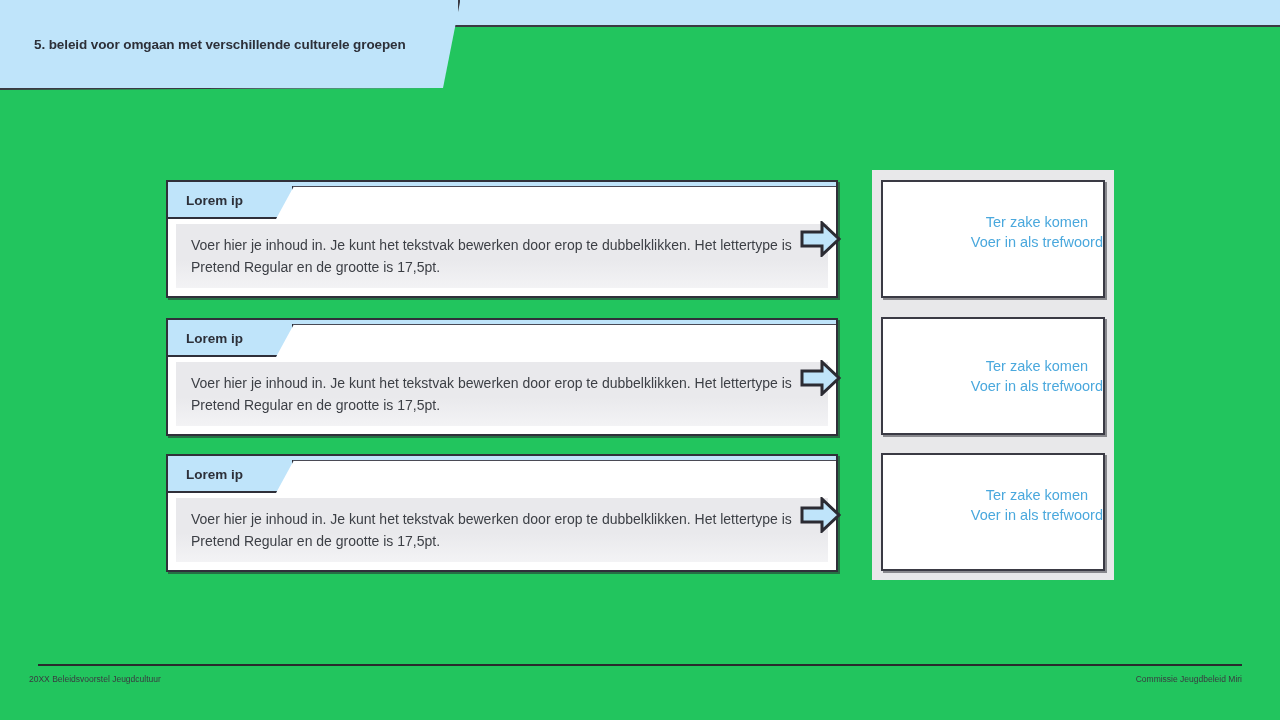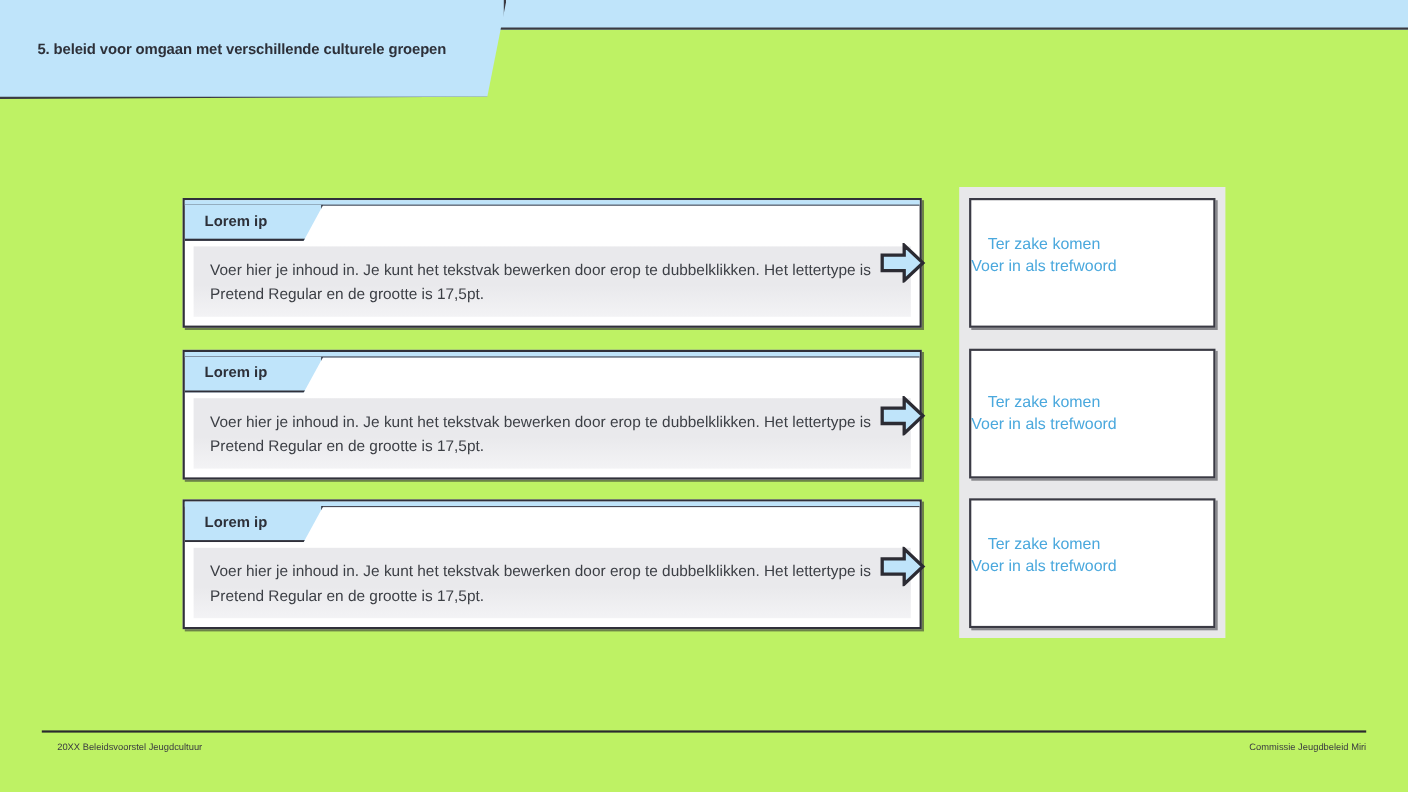--- a/index.html
+++ b/index.html
@@ -9,21 +9,21 @@
     height: 720px;
     overflow: hidden;
     background: #ffffff;
     font-family: "Liberation Sans", sans-serif;
   }
 
   #slide {
     position: relative;
     width: 1280px;
     height: 720px;
-    background: #bef264;
+    background: #22c55e;
   }
 
   
   .header-strip {
     position: absolute;
     left: 0;
     top: 0;
     width: 1280px;
     height: 27px;
     background: #bfe4fa;
@@ -147,21 +147,21 @@
   .keybox {
     position: absolute;
     left: 881px;
     width: 224px;
     height: 118px;
     background: #ffffff;
     border: 2px solid #3a3a44;
     box-shadow: 2px 2px 0 rgba(40,40,48,0.5);
     display: flex;
     align-items: center;
-    justify-content: flex-start;
+    justify-content: flex-end;
   }
   .keybox.k1 { top: 180px; }
   .keybox.k2 { top: 317px; }
   .keybox.k3 { top: 453px; }
 
   .keybox-text {
     text-align: center;
     color: #4aa8dd;
     font-size: 14.5px;
     line-height: 20px;
@@ -175,21 +175,21 @@
     position: absolute;
     left: 38px;
     top: 664px;
     width: 1204px;
     height: 2px;
     background: #2a2a2e;
   }
 
   .footer-left {
     position: absolute;
-    left: 52px;
+    left: 29px;
     top: 674px;
     font-size: 8.5px;
     color: #3a3a40;
     white-space: nowrap;
   }
 
   .footer-right {
     position: absolute;
     right: 38px;
     top: 674px;

